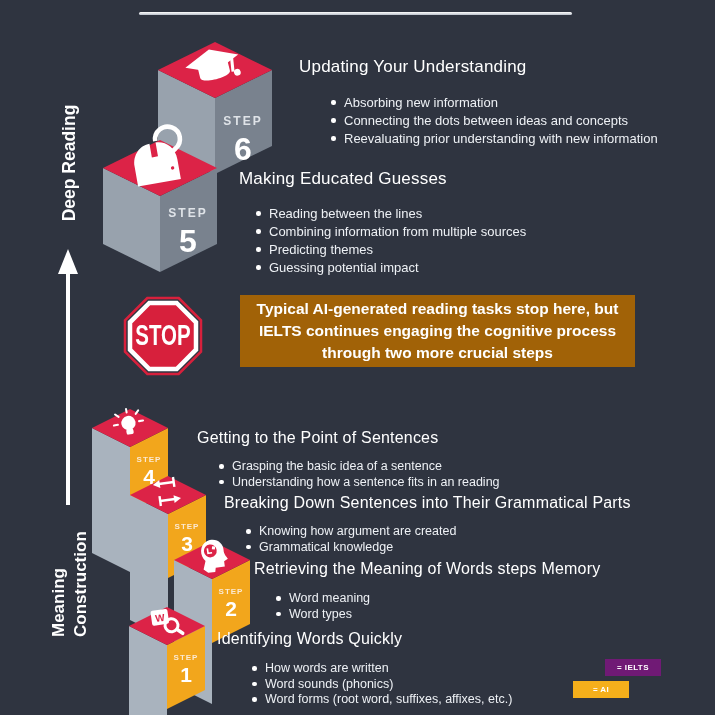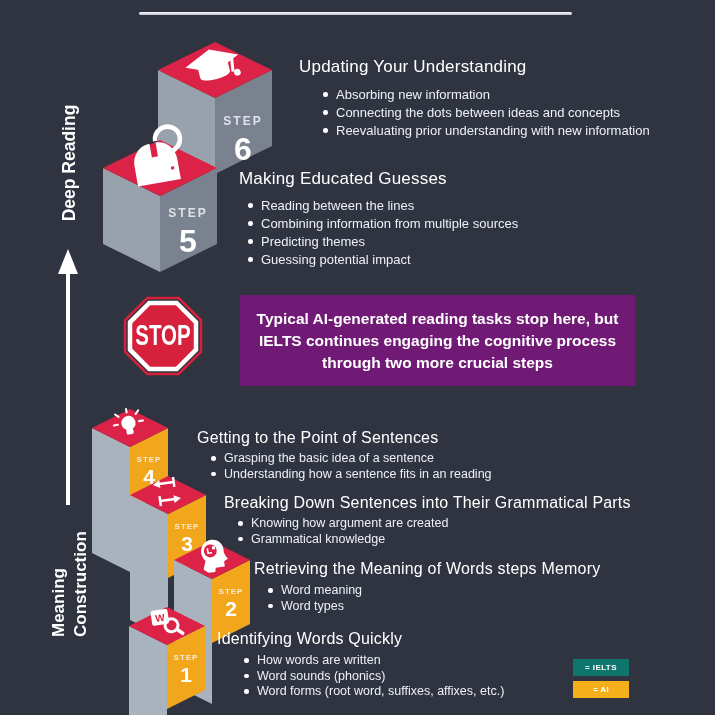--- a/index.html
+++ b/index.html
@@ -3,36 +3,36 @@
 <meta charset="utf-8">
 <style>
   html,body{margin:0;padding:0;background:#2f3440;}
   .stage{position:relative;width:715px;height:715px;overflow:hidden;background:#2f3440;
          font-family:"Liberation Sans",sans-serif;}
   .top-divider{position:absolute;left:139px;top:12px;width:433px;height:3px;border-radius:2px;
          background:linear-gradient(#ffffff,#b9bfca);}
   .gfx{position:absolute;left:0;top:0;}
   .h-title{position:absolute;color:#ffffff;font-weight:normal;white-space:nowrap;letter-spacing:.2px;}
   .fs17{font-size:17px;} .fs16{font-size:16px;}
-  .blist{position:absolute;list-style:none;margin:0;padding:0;color:#eef1f5;}
+  .blist{position:absolute;list-style:none;margin:8px;padding:0;color:#eef1f5;}
   .blist li{position:relative;padding-left:15px;}
   .blist li::before{content:"";position:absolute;left:2px;top:6px;width:4.5px;height:4.5px;
          border-radius:50%;background:#ffffff;}
   .blist.big li{font-size:13px;line-height:17px;margin-bottom:1px;max-width:335px;}
   .blist.small li{font-size:12.5px;line-height:15.5px;max-width:330px;}
   .blist.small li::before{top:5px;}
   .vlabel{position:absolute;color:#ffffff;font-weight:bold;transform:rotate(-90deg);}
   .vlabel.deep{left:5px;top:152px;width:130px;height:22px;font-size:17.5px;text-align:center;}
   .vlabel.meaning{left:8px;top:553px;width:124px;height:44px;font-size:17px;line-height:22px;text-align:left;}
-  .stop-box{position:absolute;left:240px;top:295px;width:395px;height:91px;background:#701a75;
+  .stop-box{position:absolute;left:240px;top:295px;width:395px;height:72px;background:#a16207;
          display:flex;align-items:center;justify-content:center;text-align:center;}
   .stop-box p{margin:0;padding:0 10px;color:#ffffff;font-weight:bold;font-size:15.5px;line-height:22px;}
   .chip{position:absolute;width:56px;height:17px;display:flex;align-items:center;justify-content:center;
          color:#ffffff;font-weight:bold;font-size:8px;letter-spacing:.4px;}
-  .chip.red{left:573px;top:659px;background:#0f766e;}
+  .chip.red{left:605px;top:659px;background:#701a75;}
   .chip.yellow{left:573px;top:681px;background:#f5af1b;text-align:right;}
   svg text{font-family:"Liberation Sans",sans-serif;}
 </style>
 </head>
 <body>
 
 <div class="stage">
 
   <div class="top-divider"></div>
 

